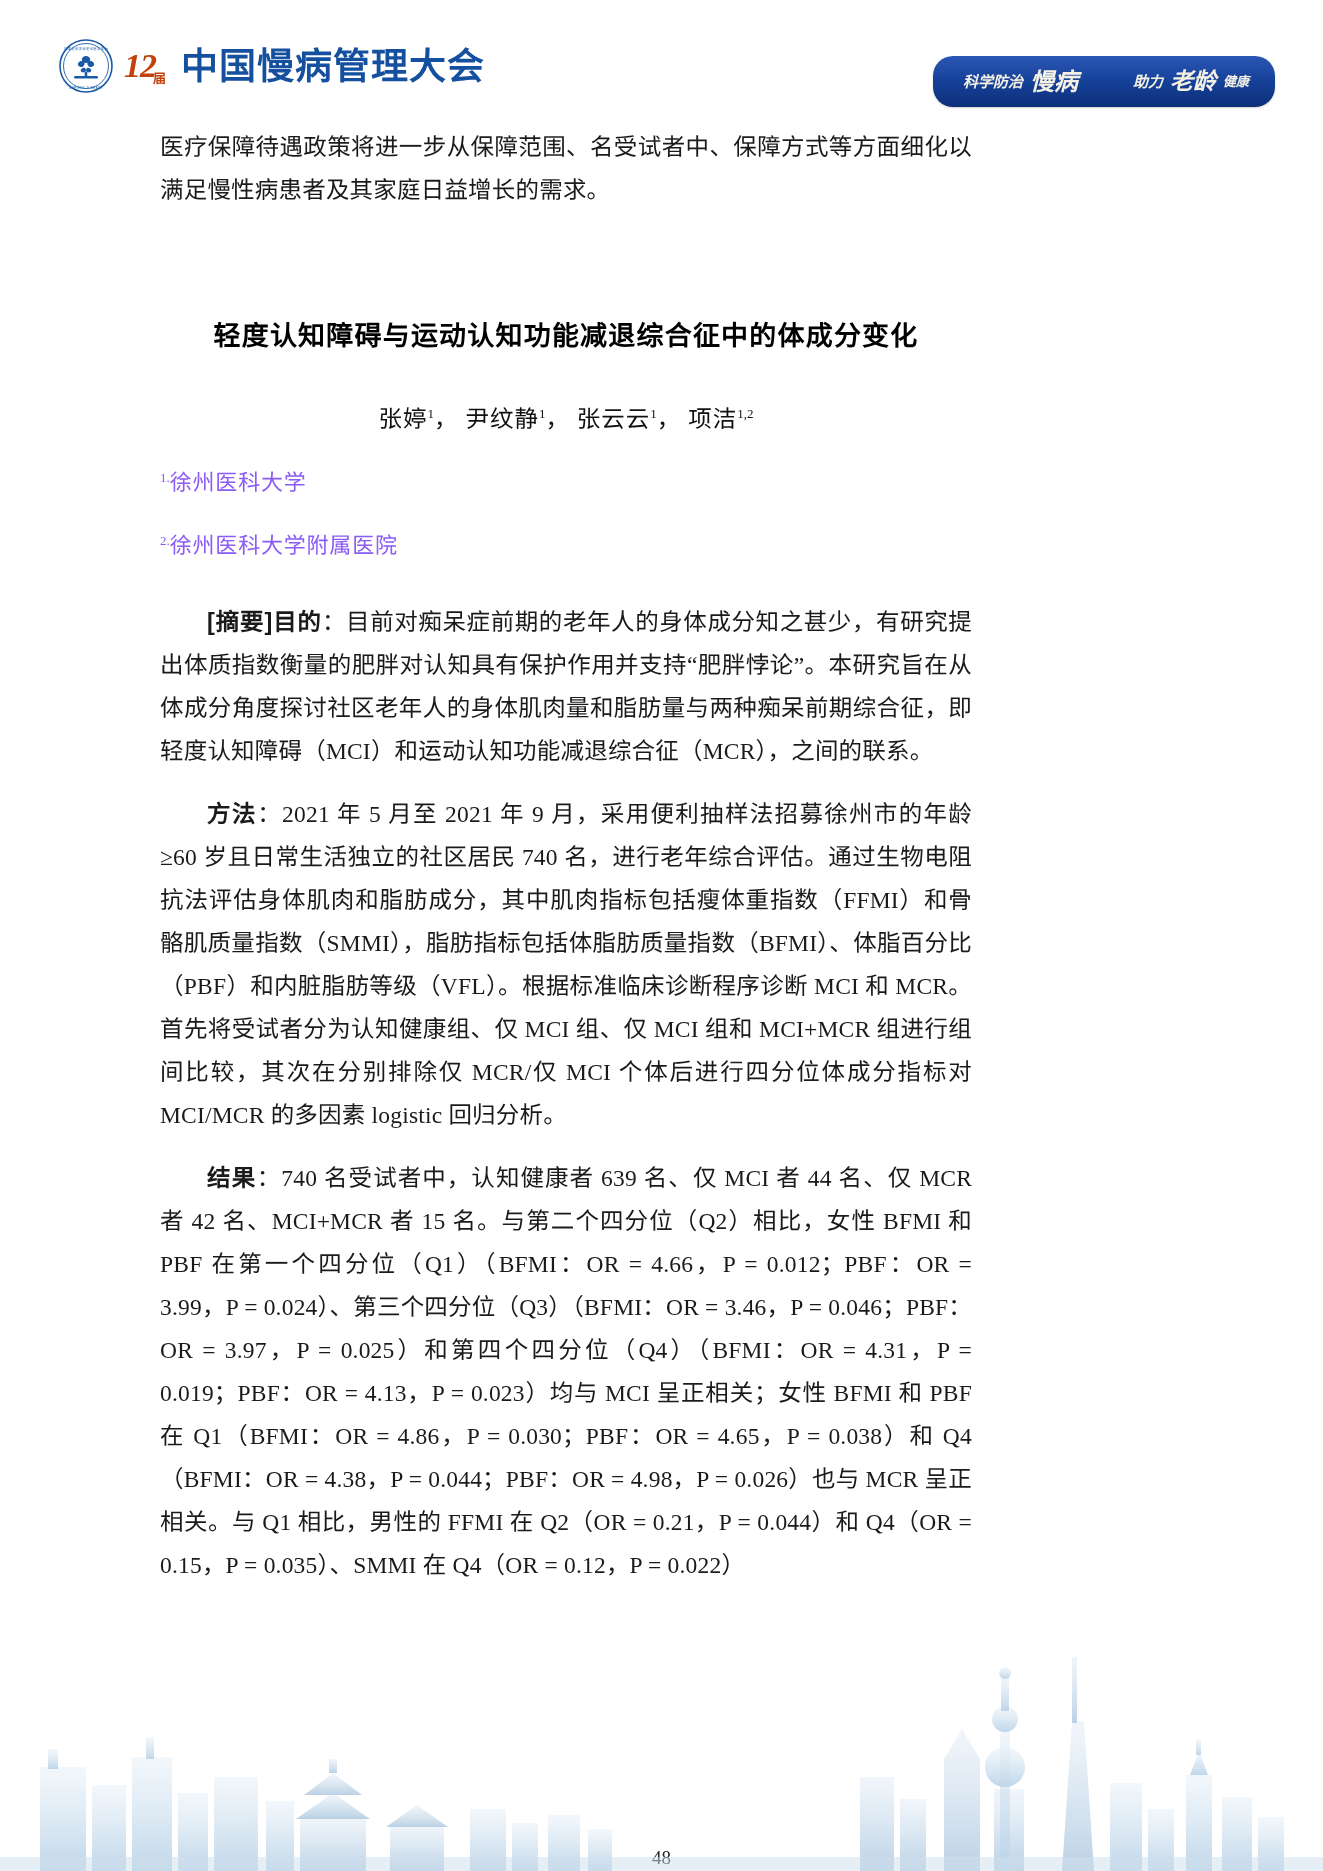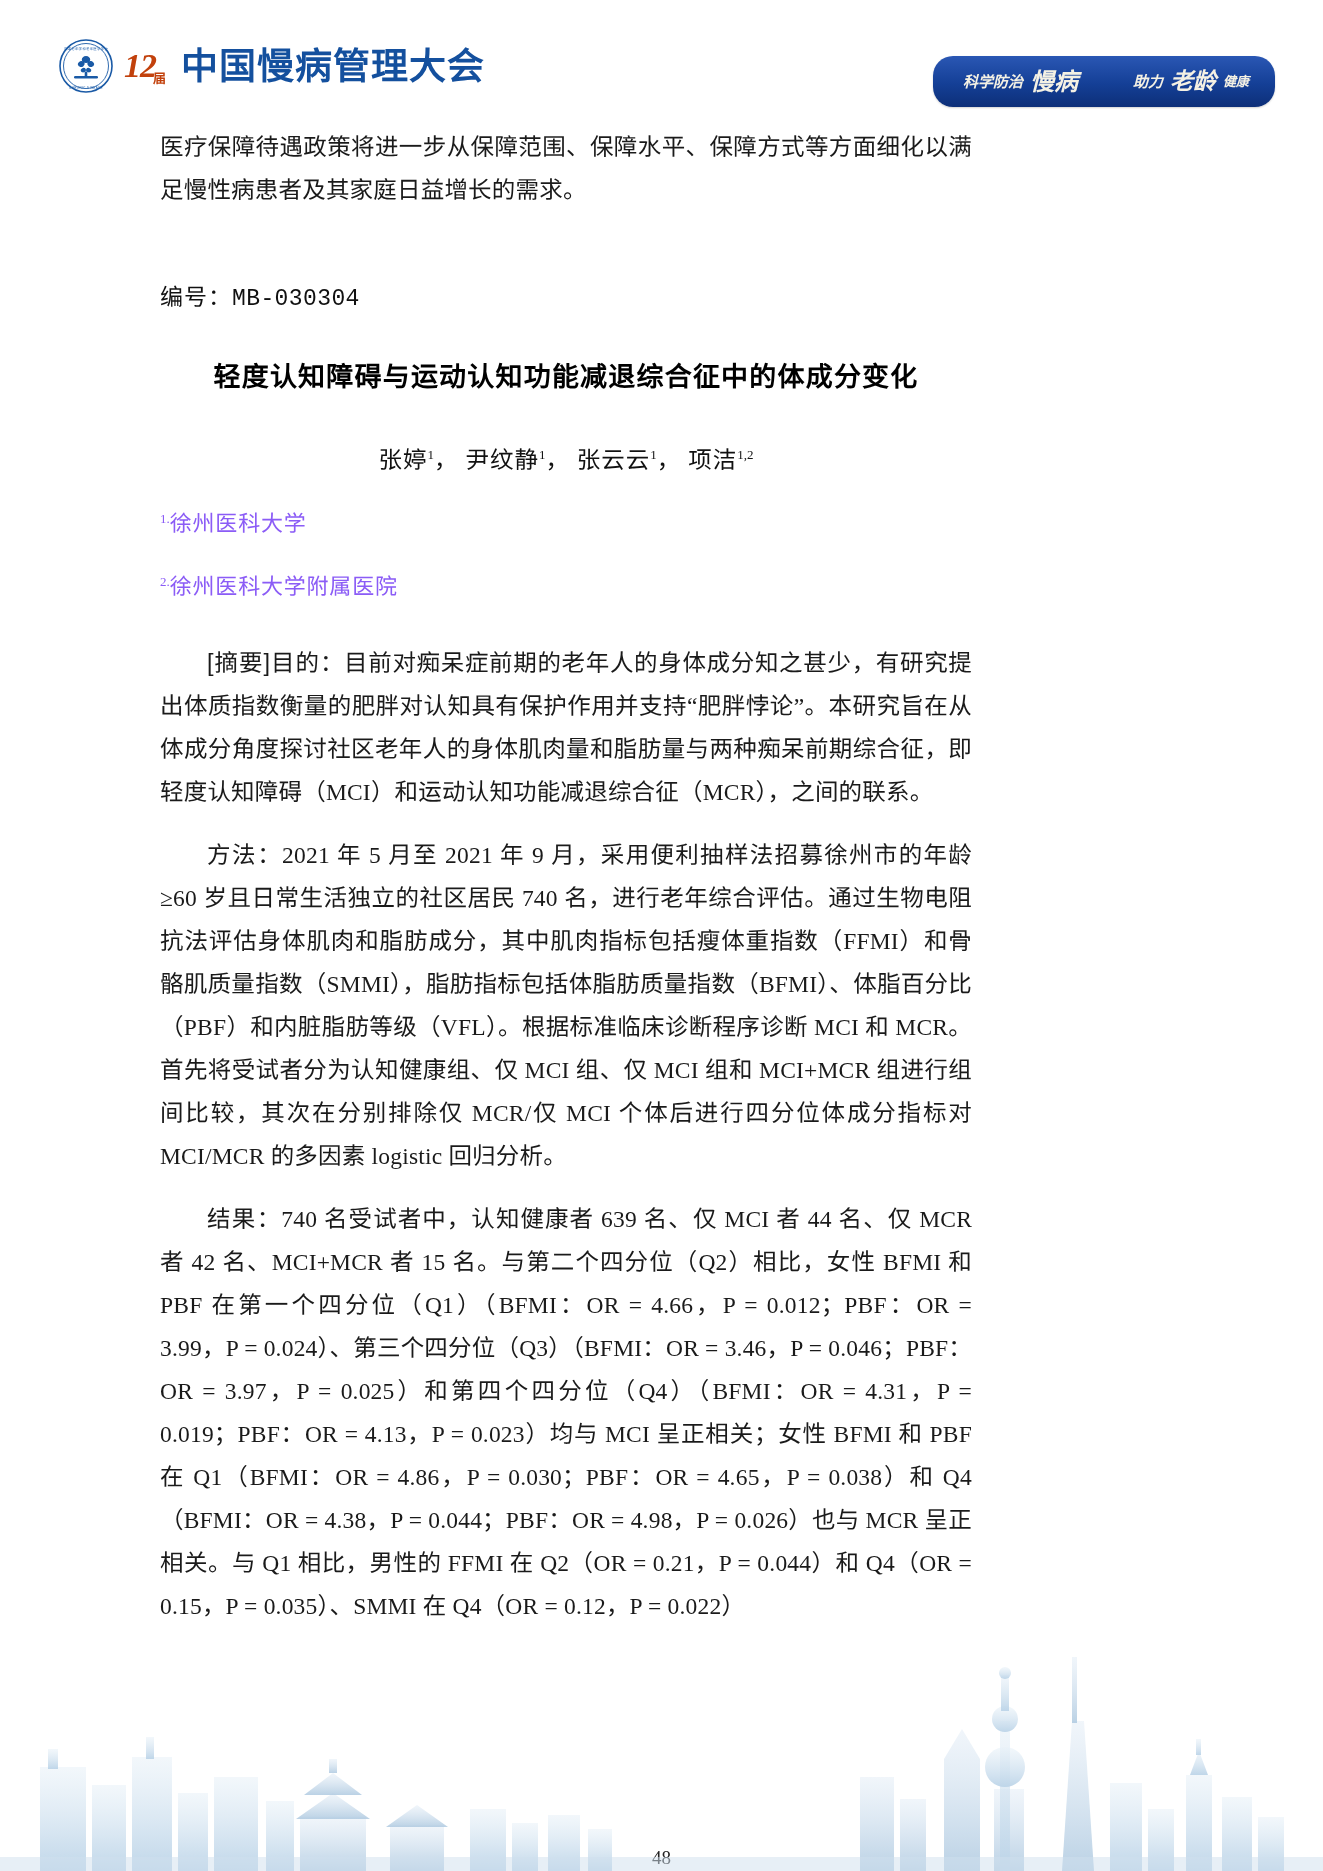--- a/index.html
+++ b/index.html
@@ -157,21 +157,21 @@
   .affil {
     text-align: left;
     font-size: 22px;
     line-height: 38px;
     color: #8b5cf6;
     letter-spacing: 0.8px;
   }
 
   .sec-label {
     font-family: "Liberation Sans", sans-serif;
-    font-weight: 400;
+    font-weight: 700;
     letter-spacing: 0.5px;
   }
 
   
   .page-number {
     position: absolute;
     left: 0;
     top: 1847px;
     width: 1323px;
     text-align: center;
@@ -224,27 +224,24 @@
       <span class="sl-a">科学防治</span>
       <span class="sl-b">慢病</span>
       <span class="sl-c">助力</span>
       <span class="sl-d">老龄</span>
       <span class="sl-e">健康</span>
     </div>
   </div>
 
   <div class="content">
 
-    <p class="para">医疗保障待遇政策将进一步从保障范围、保障水平、保障方式等方面细化以满足慢性病患者及其家庭日益增长的需求。</p>
+    <p class="para">医疗保障待遇政策将进一步从保障范围、名受试者中、保障方式等方面细化以满足慢性病患者及其家庭日益增长的需求。</p>
 
     <div class="gap-lg"></div>
 
-    <div class="code-line">
-      <span class="cn">编号：</span><span>MB-030304</span>
-    </div>
 
     <div class="gap-md"></div>
 
     <div class="doc-title">轻度认知障碍与运动认知功能减退综合征中的体成分变化</div>
 
     <div class="gap-md"></div>
 
     <div class="authors">
       <span><span>张婷</span><sup>1</sup></span><span>，</span>
       <span><span>尹纹静</span><sup>1</sup></span><span>，</span>

